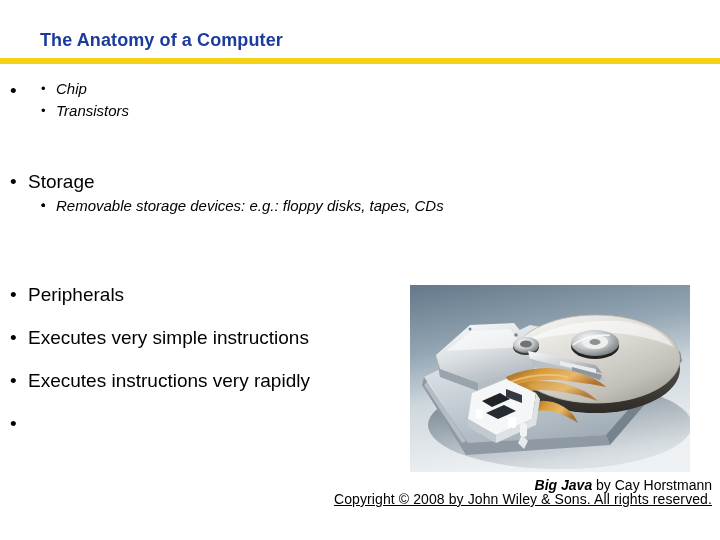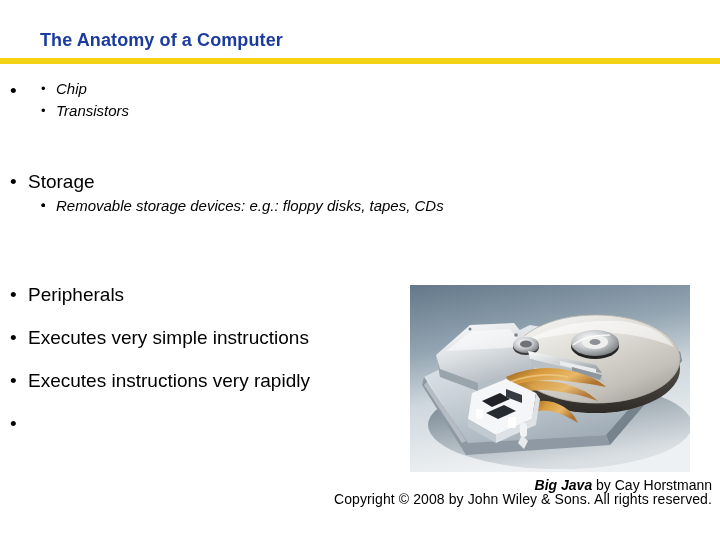--- a/index.html
+++ b/index.html
@@ -112,20 +112,21 @@
     line-height: 14px;
     color: #000000;
     margin-top: 10px;
   }
   #footer-line1 .book {
     font-style: italic;
     font-weight: bold;
   }
   #footer-line2 {
     letter-spacing: 0.1px;
+    text-decoration: underline;
   }
 </style>
 </head>
 <body>
 
 <div id="slide-title">The Anatomy of a Computer</div>
 
 <div id="title-rule"></div>
 
 <div id="body-content">

